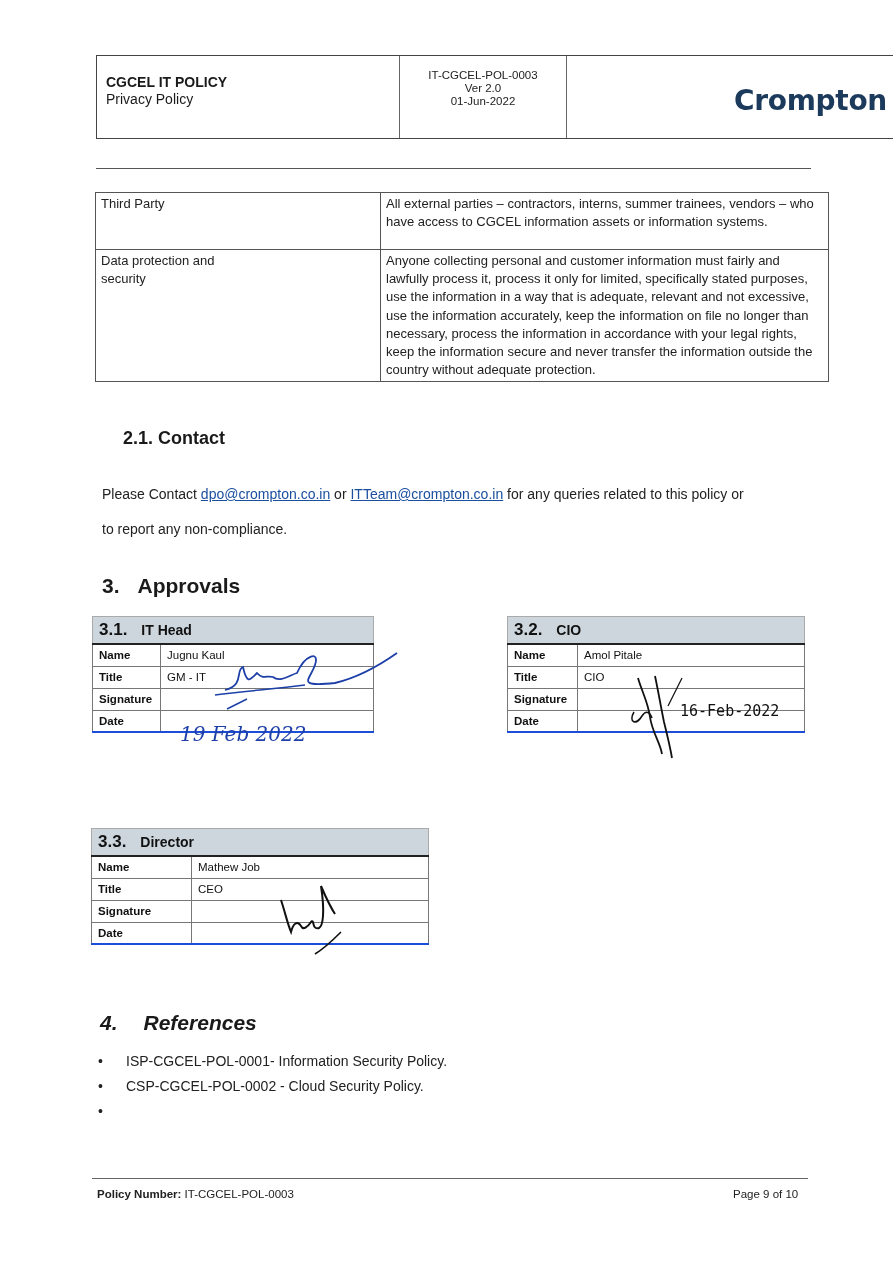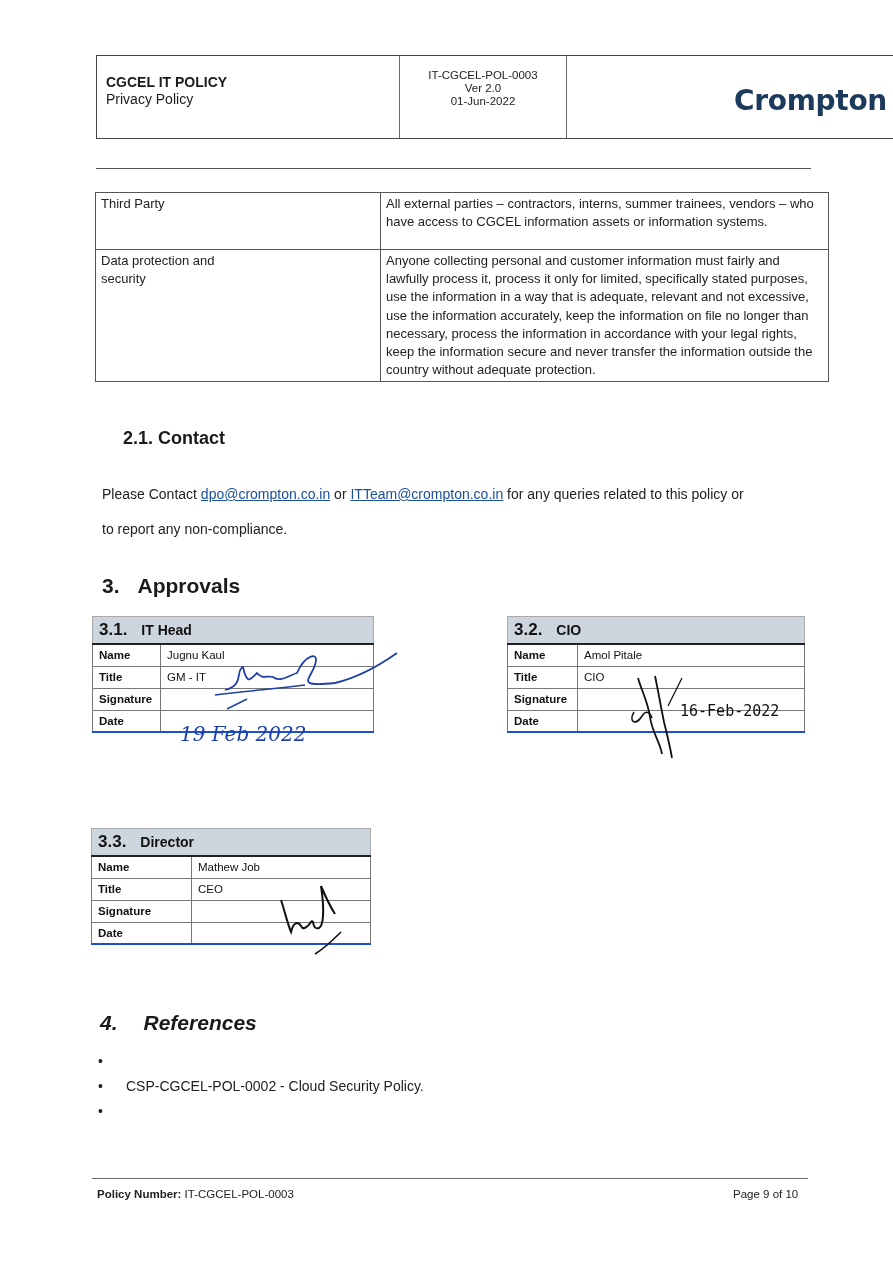--- a/index.html
+++ b/index.html
@@ -144,21 +144,21 @@
 </tbody>
   </table>
 <svg class="sig" style="left:620px; top:672px;" width="70" height="90">
   <path d="M18 6 C 22 20, 28 30, 30 45 C 32 60, 40 70, 42 82" fill="none" stroke="#111" stroke-width="1.8"></path>
   <path d="M35 4 C 38 18, 40 30, 44 50 C 48 66, 50 74, 52 86" fill="none" stroke="#111" stroke-width="1.8"></path>
   <path d="M14 40 C 8 50, 16 54, 22 44 C 26 38, 30 40, 32 46" fill="none" stroke="#111" stroke-width="1.5"></path>
   <path d="M48 34 L 62 6" fill="none" stroke="#111" stroke-width="1.2"></path>
 </svg>
 <div class="abs" style="left:680px; top:702px; font-family:'DejaVu Sans Mono', monospace; font-size:15px; color:#111; white-space:nowrap;">16-Feb-2022</div>
 
-<table class="abs appr" style="left:91px; top:828px; width:280px;">
+<table class="abs appr" style="left:91px; top:828px; width:338px;">
   <tbody>
       <tr>
         <th colspan="2"><span class="num">3.3.</span><span class="ttl">Director</span></th>
       </tr>
   <tr>
         <td class="lbl" style="width:100px">Name</td>
         <td>Mathew Job</td>
       </tr>
   <tr>
         <td class="lbl">Title</td>
@@ -176,21 +176,21 @@
   </table>
 <svg class="sig" style="left:275px; top:882px;" width="80" height="80">
   <path d="M6 18 C 10 30, 12 40, 16 50 C 18 42, 22 38, 26 44 C 28 48, 32 46, 36 40 C 40 36, 36 48, 44 46 C 48 44, 50 30, 46 4 C 52 18, 56 26, 60 32" fill="none" stroke="#111" stroke-width="2"></path>
   <path d="M40 72 C 50 66, 58 58, 66 50" fill="none" stroke="#111" stroke-width="1.6"></path>
 </svg>
 
 <div class="abs h1" style="left:100px; top:1011px;font-style:italic;">
   <span>4.</span><span style="display:inline-block;width:26px"></span><span>References</span>
 </div>
 <ul class="abs refs" style="left:98px; top:1053px;">
-  <li><span class="bullet">•</span></li>
+  <li><span class="bullet">•</span><span>ISP-CGCEL-POL-0001- Information Security Policy.</span></li>
   <li><span class="bullet">•</span><span>CSP-CGCEL-POL-0002 - Cloud Security Policy.</span></li>
   <li><span class="bullet">•</span></li>
 </ul>
 
 <div class="abs frule"></div>
 <div class="abs footer" style="left:97px; top:1188px;">
   <b>Policy Number:</b><span> IT-CGCEL-POL-0003</span>
 </div>
 <div class="abs footer" style="left:733px; top:1188px;">Page 9 of 10</div>
 

